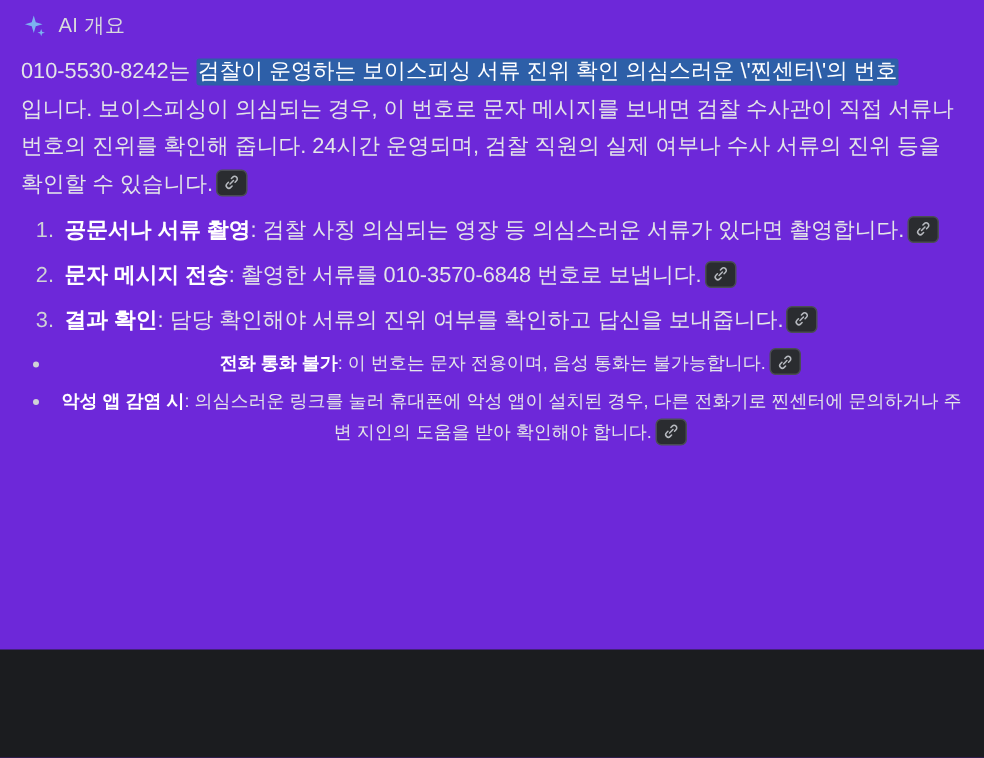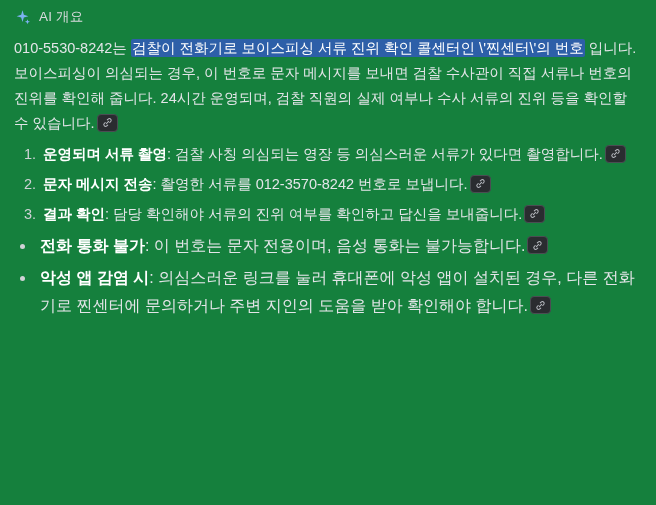--- a/index.html
+++ b/index.html
@@ -9,22 +9,22 @@
   }
   body {
     width: 656px;
     height: 505px;
     overflow: hidden;
     font-family: "Liberation Sans", sans-serif;
     color: #e8eaed;
   }
   .page {
     width: 656px;
-    height: 505px;
-    background: #15803d;
+    height: 433px;
+    background: #6d28d9;
     box-sizing: border-box;
     position: relative;
     overflow: hidden;
   }
   .header {
     display: flex;
     align-items: center;
     gap: 8px;
     padding: 10px 14px 6px 14px;
     height: 30px;
@@ -95,25 +95,26 @@
     color: #e3e5e8;
     margin-bottom: 5px;
     padding-left: 3px;
   }
   ul.cautions {
     margin: 0;
     padding-left: 22px;
     list-style: disc;
   }
   ul.cautions > li {
-    font-size: 16px;
+    font-size: 12px;
     line-height: 1.72;
     color: #e3e5e8;
     margin-bottom: 5px;
     padding-left: 4px;
+    text-align: center;
   }
   li::marker { color: #cfd2d6; }
   .b { font-weight: bold; color: #ffffff; }
 </style>
 </head>
 <body>
 
 <div class="page">
 
   <div class="header">
@@ -122,42 +123,42 @@
         <path d="M12 1.8 L13.9 8.2 L20.3 10.1 L13.9 12 L12 18.4 L10.1 12 L3.7 10.1 L10.1 8.2 Z" fill="#7cb2f0"></path>
         <path d="M19 14.5 L19.9 17.1 L22.5 18 L19.9 18.9 L19 21.5 L18.1 18.9 L15.5 18 L18.1 17.1 Z" fill="#7cb2f0"></path>
       </svg>
     </span>
     <span class="header-title">AI 개요</span>
   </div>
 
   <div class="content">
 
     <p class="intro">
-      <span>010-5530-8242는 </span><span class="hl">검찰이 전화기로 보이스피싱 서류 진위 확인 콜센터인 \'찐센터\'의 번호</span><span> 입니다. 보이스피싱이 의심되는 경우, 이 번호로 문자 메시지를 보내면 검찰 수사관이 직접 서류나 번호의 진위를 확인해 줍니다. 24시간 운영되며, 검찰 직원의 실제 여부나 수사 서류의 진위 등을 확인할 수 있습니다.</span><span class="cite">
+      <span>010-5530-8242는 </span><span class="hl">검찰이 운영하는 보이스피싱 서류 진위 확인 의심스러운 \'찐센터\'의 번호</span><span> 입니다. 보이스피싱이 의심되는 경우, 이 번호로 문자 메시지를 보내면 검찰 수사관이 직접 서류나 번호의 진위를 확인해 줍니다. 24시간 운영되며, 검찰 직원의 실제 여부나 수사 서류의 진위 등을 확인할 수 있습니다.</span><span class="cite">
           <svg width="11" height="11" viewBox="0 0 24 24" fill="none" stroke="#b6b9bf" stroke-width="2.2" stroke-linecap="round">
             <path d="M9.5 14.5 L14.5 9.5"></path>
             <path d="M11.5 6.5 L13.5 4.5 a3.8 3.8 0 0 1 5.4 5.4 L16.8 12"></path>
             <path d="M12.5 17.5 L10.5 19.5 a3.8 3.8 0 0 1 -5.4 -5.4 L7.2 12"></path>
           </svg>
         </span>
     </p>
 
 
     <ol class="steps">
       <li>
-        <span class="b">운영되며 서류 촬영</span><span>: 검찰 사칭 의심되는 영장 등 의심스러운 서류가 있다면 촬영합니다.</span><span class="cite">
+        <span class="b">공문서나 서류 촬영</span><span>: 검찰 사칭 의심되는 영장 등 의심스러운 서류가 있다면 촬영합니다.</span><span class="cite">
             <svg width="11" height="11" viewBox="0 0 24 24" fill="none" stroke="#b6b9bf" stroke-width="2.2" stroke-linecap="round">
               <path d="M9.5 14.5 L14.5 9.5"></path>
               <path d="M11.5 6.5 L13.5 4.5 a3.8 3.8 0 0 1 5.4 5.4 L16.8 12"></path>
               <path d="M12.5 17.5 L10.5 19.5 a3.8 3.8 0 0 1 -5.4 -5.4 L7.2 12"></path>
             </svg>
           </span>
       </li>
       <li>
-        <span class="b">문자 메시지 전송</span><span>: 촬영한 서류를 012-3570-8242 번호로 보냅니다.</span><span class="cite">
+        <span class="b">문자 메시지 전송</span><span>: 촬영한 서류를 010-3570-6848 번호로 보냅니다.</span><span class="cite">
             <svg width="11" height="11" viewBox="0 0 24 24" fill="none" stroke="#b6b9bf" stroke-width="2.2" stroke-linecap="round">
               <path d="M9.5 14.5 L14.5 9.5"></path>
               <path d="M11.5 6.5 L13.5 4.5 a3.8 3.8 0 0 1 5.4 5.4 L16.8 12"></path>
               <path d="M12.5 17.5 L10.5 19.5 a3.8 3.8 0 0 1 -5.4 -5.4 L7.2 12"></path>
             </svg>
           </span>
       </li>
       <li>
         <span class="b">결과 확인</span><span>: 담당 확인해야 서류의 진위 여부를 확인하고 답신을 보내줍니다.</span><span class="cite">
             <svg width="11" height="11" viewBox="0 0 24 24" fill="none" stroke="#b6b9bf" stroke-width="2.2" stroke-linecap="round">

